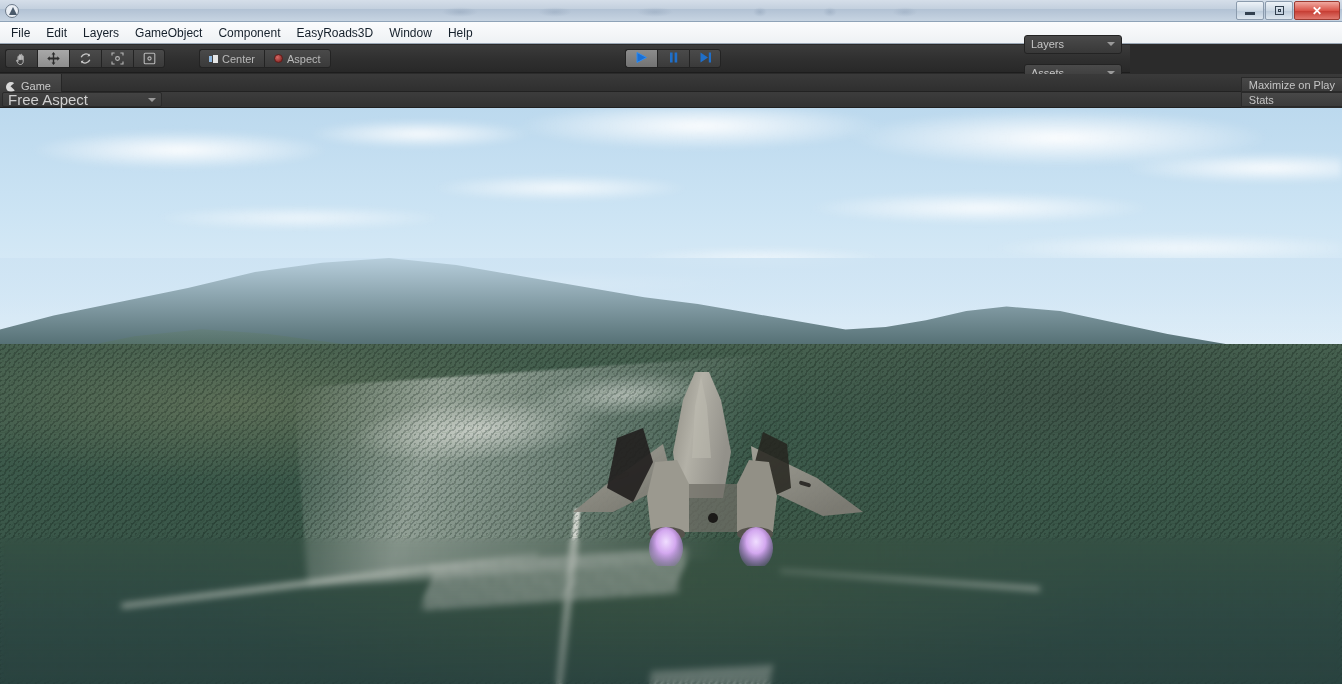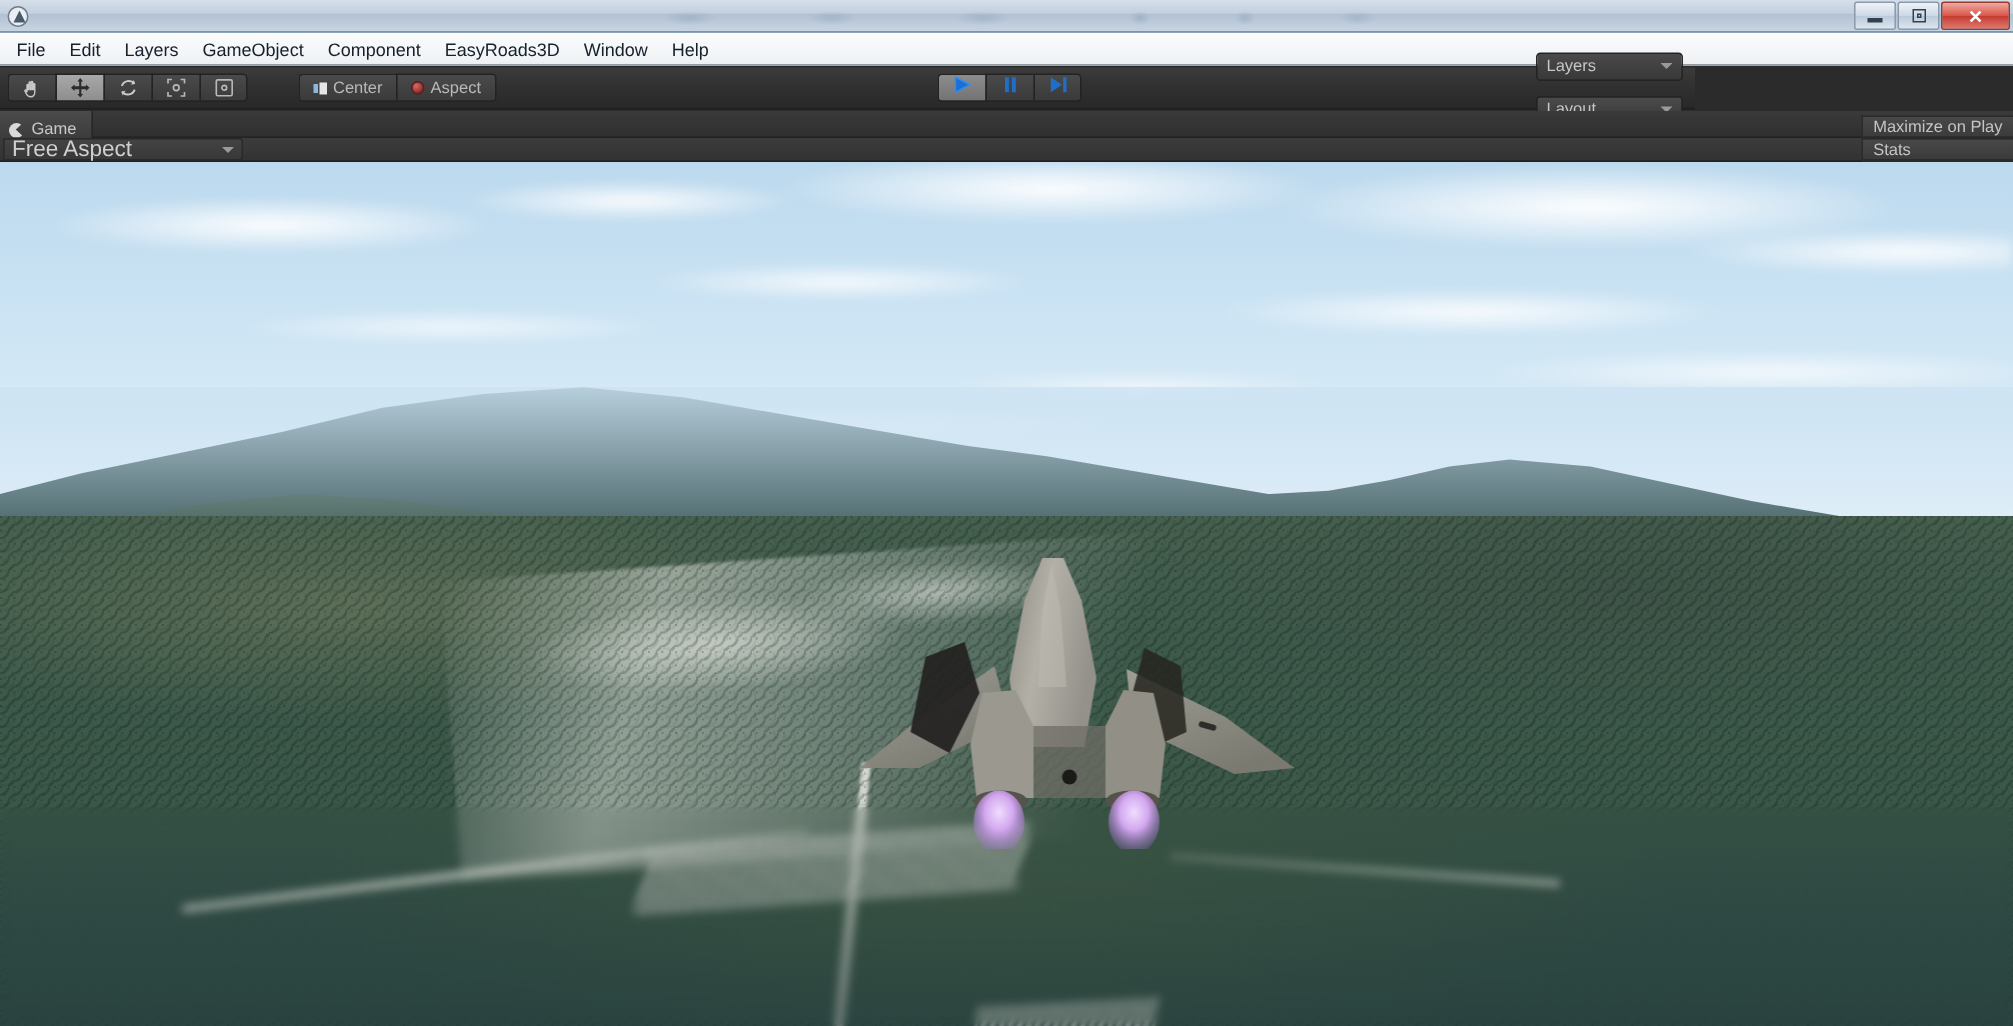--- a/index.html
+++ b/index.html
@@ -411,21 +411,21 @@
         </span>
       </div>
     </div>
 
     <div class="right-group">
       <div class="dropdown">
         <span>Layers</span>
         <span class="caret"></span>
       </div>
       <div class="dropdown">
-        <span>Layout</span>
+        <span>Assets</span>
         <span class="caret"></span>
       </div>
     </div>
   </div>
 
   <div class="tabstrip">
     <div class="tab">
       <span class="ico-game"></span>
       <span>Game</span>
     </div>

